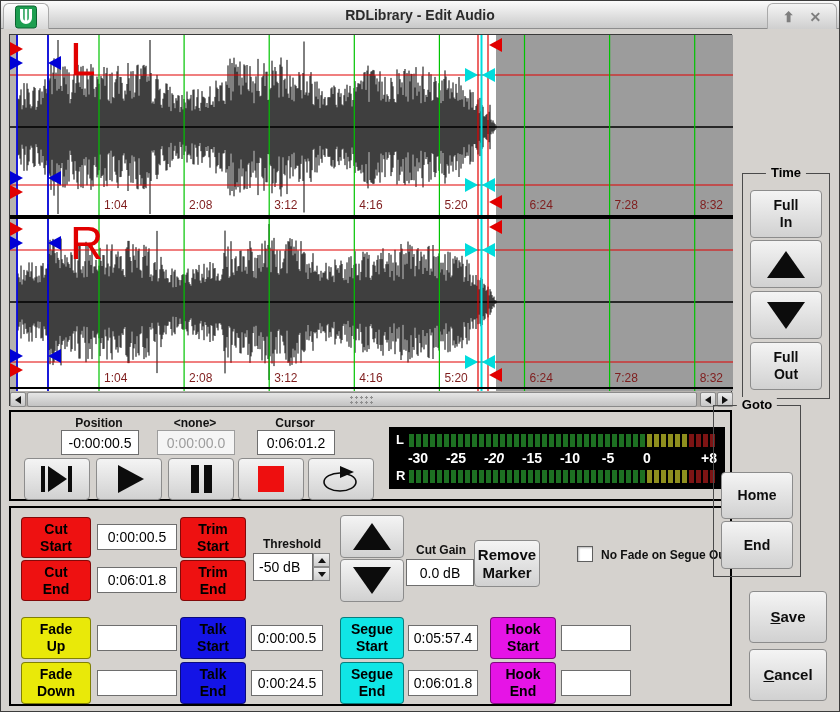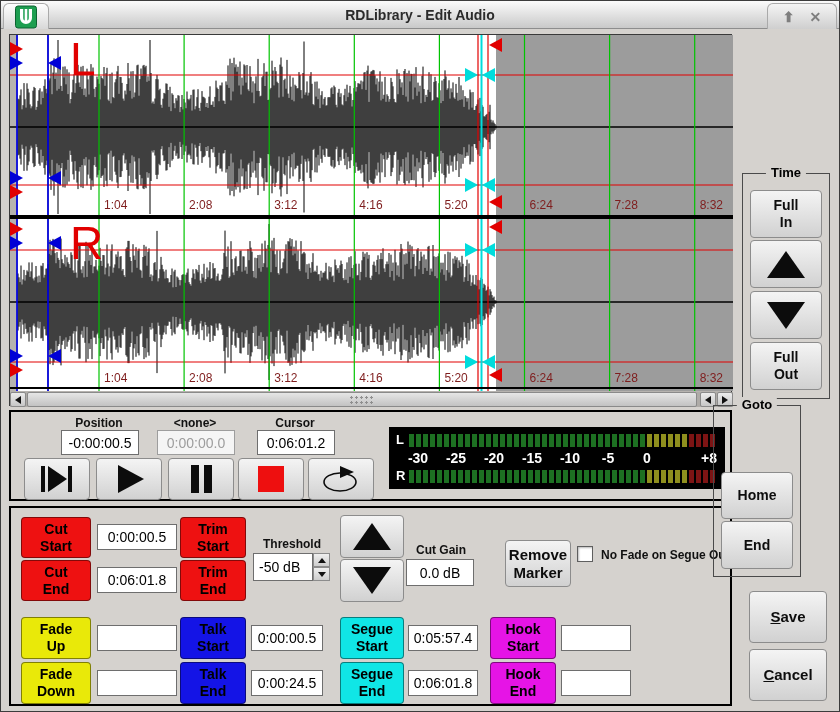--- a/index.html
+++ b/index.html
@@ -342,21 +342,21 @@
         <div class="seg" style="left: 272px; top: 43px; background: rgb(143, 143, 30);"></div>
         <div class="seg" style="left: 279px; top: 43px; background: rgb(143, 143, 30);"></div>
         <div class="seg" style="left: 286px; top: 43px; background: rgb(143, 143, 30);"></div>
         <div class="seg" style="left: 293px; top: 43px; background: rgb(143, 143, 30);"></div>
         <div class="seg" style="left: 300px; top: 43px; background: rgb(125, 20, 20);"></div>
         <div class="seg" style="left: 307px; top: 43px; background: rgb(125, 20, 20);"></div>
         <div class="seg" style="left: 314px; top: 43px; background: rgb(125, 20, 20);"></div>
         <div class="seg" style="left: 321px; top: 43px; background: rgb(125, 20, 20);"></div>
         <span class="mscale" style="left: 29px;">-30</span>
         <span class="mscale" style="left: 67px;">-25</span>
-        <span class="mscale" style="left: 105px;">-20</span>
+        <span class="mscale" style="left: 105px; font-style: italic;">-20</span>
         <span class="mscale" style="left: 143px;">-15</span>
         <span class="mscale" style="left: 181px;">-10</span>
         <span class="mscale" style="left: 219px;">-5</span>
         <span class="mscale" style="left: 258px;">0</span>
         <span class="mscale" style="left: 320px;">+8</span>
       </div>
   </div>
 
   <div class="cues-panel">
     <div class="cbtn" style="left: 10px; top: 9px; width: 70px; height: 41px; background: rgb(238, 17, 17);">Cut
@@ -381,21 +381,21 @@
             <i class="sp-dn"></i>
           </div>
       </div>
     </div>
 
     <div class="qbtn" style="left:329px;top:7px;width:64px;height:43px"><i class="arr-up"></i></div>
     <div class="qbtn" style="left:329px;top:51px;width:64px;height:43px"><i class="arr-dn"></i></div>
     <span class="flabel" style="left:430px;top:35px">Cut Gain</span>
     <div class="field" style="left:395px;top:51px;width:68px;height:27px">0.0 dB</div>
 
-    <div class="qbtn" style="left:494px;top:32px;width:66px;height:47px;font-size:15px">Remove
+    <div class="qbtn" style="left:463px;top:32px;width:66px;height:47px;font-size:15px">Remove
 Marker</div>
 
     <div class="checkbox" style="left:566px;top:38px"></div>
     <span class="cklabel" style="left:590px;top:40px">No Fade on Segue Out</span>
 
     <div class="cbtn" style="left: 10px; top: 109px; width: 70px; height: 42px; background: rgb(233, 233, 9);">Fade
 Up</div>
     <div class="field" style="left:86px;top:117px;width:80px;height:26px"></div>
     <div class="cbtn" style="left: 10px; top: 154px; width: 70px; height: 42px; background: rgb(233, 233, 9);">Fade
 Down</div>

